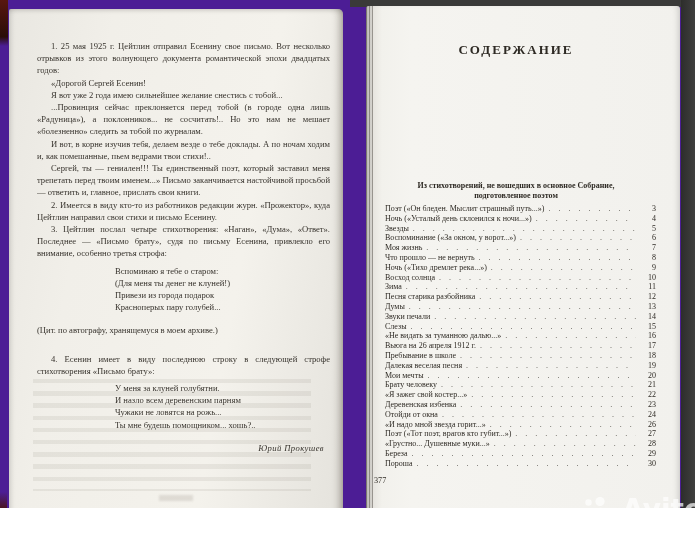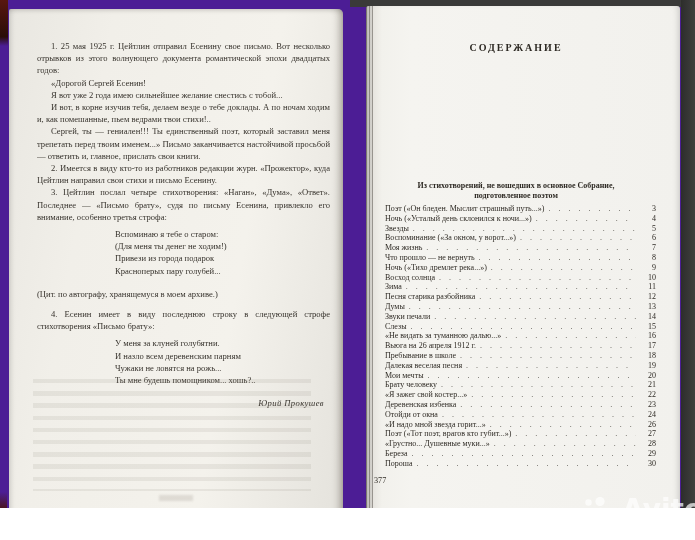--- a/index.html
+++ b/index.html
@@ -37,33 +37,33 @@
 
   
   .left-text{
     position:absolute;left:28px;top:31px;width:293px;
     font-size:8.6px;line-height:12.2px;color:#36322c;text-align:justify;
   }
   .para{margin:0;text-indent:14px;}
   .no-indent{text-indent:0;}
   .verse{margin:5px 0 11px 78px;text-align:left;}
   .verse div{text-indent:0;}
-  .cite{margin:2px 0 8px 0;text-indent:0;}
+  .cite{margin:2px 0 16px 0;text-indent:0;}
   .signature{margin:10px 6px 0 0;text-align:right;font-style:italic;letter-spacing:.4px;}
   .bleedthrough{
     position:absolute;left:24px;top:370px;width:278px;height:112px;
     background:repeating-linear-gradient(to bottom,rgba(125,118,105,.16) 0 4.5px,transparent 4.5px 12.2px);
     filter:blur(.7px);opacity:.75;
   }
   .bleedthrough-folio{position:absolute;left:150px;top:486px;width:34px;height:6px;background:rgba(125,118,105,.18);filter:blur(.8px);}
 
   
   .toc-title{
     position:absolute;left:0;top:36px;width:300px;text-align:center;
-    font-weight:bold;font-size:10px;letter-spacing:2px;color:#2e2a24;
+    font-weight:bold;font-size:13px;letter-spacing:2px;color:#2e2a24;
   }
   .toc-heading{
     position:absolute;left:4px;top:175px;width:292px;text-align:center;
     font-weight:bold;font-size:8px;line-height:10px;color:#2e2a24;
   }
   .toc-list{position:absolute;left:8px;top:198px;width:282px;}
   .toc-row{display:flex;align-items:baseline;height:9.8px;font-size:8px;color:#2e2a24;white-space:nowrap;padding-left:11px;}
   .toc-entry-title{flex:0 0 auto;}
   .dot-leader{flex:1 1 auto;overflow:hidden;margin:0 4px;color:#45403a;}
   .dot-leader::after{content:". . . . . . . . . . . . . . . . . . . . . . . . . . . . . . . . . . . . . . . . . . . .";letter-spacing:3px;}
@@ -90,29 +90,30 @@
   <div class="red-corner-top"></div>
   <div class="red-corner-bottom"></div>
 
   <div class="left-page">
     <div class="left-text">
       <div>
 
       <p class="para">1. 25 мая 1925 г. Цейтлин отправил Есенину свое письмо. Вот несколько отрывков из этого волнующего документа романтической эпохи двадцатых годов:</p>
           <p class="para">«Дорогой Сергей Есенин!</p>
           <p class="para">Я вот уже 2 года имею сильнейшее желание снестись с тобой...</p>
+          <p class="para">...Провинция сейчас преклоняется перед тобой (в городе одна лишь «Радуница»), а поклонников... не сосчитать!.. Но это нам не мешает «болезненно» следить за тобой по журналам.</p>
           <p class="para">И вот, в корне изучив тебя, делаем везде о тебе доклады. А по ночам ходим и, как помешанные, пьем ведрами твои стихи!..</p>
           <p class="para">Сергей, ты — гениален!!! Ты единственный поэт, который заставил меня трепетать перед твоим именем...» Письмо заканчивается настойчивой просьбой — ответить и, главное, прислать свои книги.</p>
           <p class="para">2. Имеется в виду кто-то из работников редакции журн. «Прожектор», куда Цейтлин направил свои стихи и письмо Есенину.</p>
           <p class="para">3. Цейтлин послал четыре стихотворения: «Наган», «Дума», «Ответ». Последнее — «Письмо брату», судя по письму Есенина, привлекло его внимание, особенно третья строфа:</p>
         </div>
       <div class="verse">
 
       <div>Вспоминаю я тебе о старом:</div>
-          <div>(Для меня ты денег не ходим!)</div>
+          <div>(Для меня ты денег не клуней!)</div>
           <div>Привези из города подарок</div>
           <div>Красноперых пару голубей...</div>
         </div>
       <p class="para no-indent cite">(Цит. по автографу, хранящемуся в моем архиве.)</p>
       <p class="para">4. Есенин имеет в виду последнюю строку в следующей строфе стихотворения «Письмо брату»:</p>
       <div class="verse">
 
       <div>У меня за клуней голубятни.</div>
           <div>И назло всем деревенским парням</div>
           <div>Чужаки не ловятся на рожь...</div>

